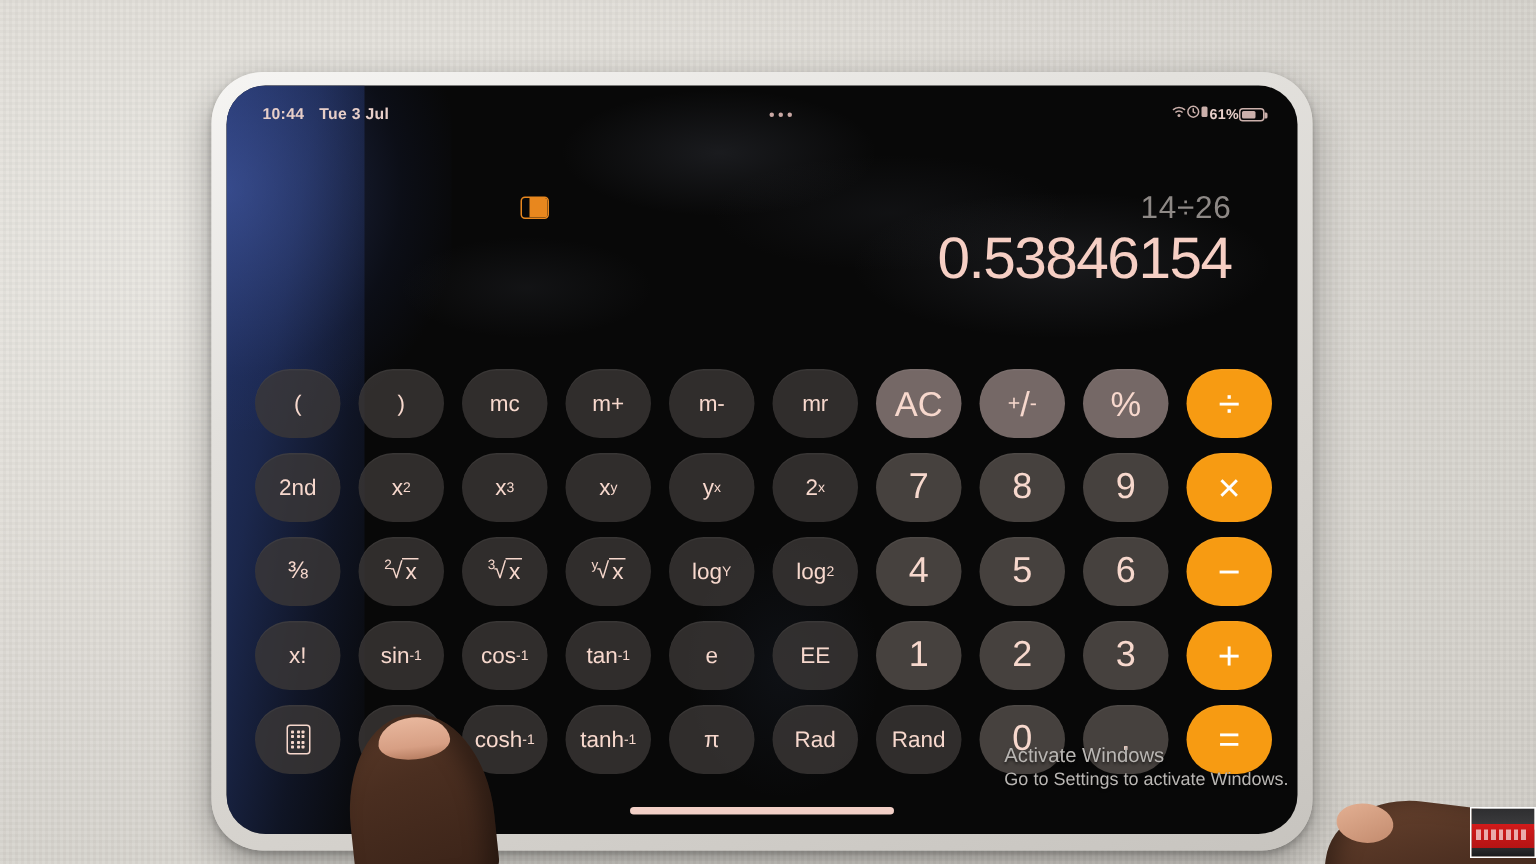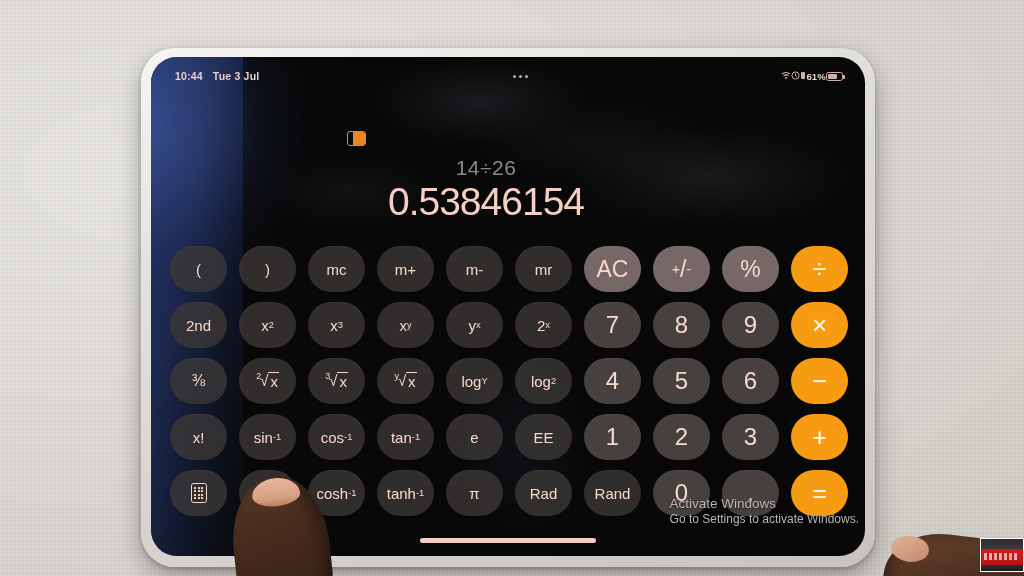--- a/index.html
+++ b/index.html
@@ -82,21 +82,21 @@
     position:absolute; left:196px; top:74px; z-index:6;
     width:19px;height:15px;border:1.7px solid #e8871e;border-radius:3px;
     display:flex; overflow:hidden;
   }
   #splitview b{ display:block; }
   #splitview b.a{ width:6px; border-right:1.7px solid #e8871e; }
   #splitview b.b{ flex:1; background:#e8871e; }
   
   #display {
     position:absolute; left:0; right:0; top:70px; z-index:6;
-    padding-right: 44px; text-align:center; color:#f6cfc4;margin-top:29px;
+    padding-right: 44px; text-align:right; color:#f6cfc4;
   }
   #expr { font-size: 21px; color:#8e8986; letter-spacing:.5px; margin-bottom:2px;}
   #result { font-size: 39px; font-weight: 300; letter-spacing:-1px; line-height:1.05; }
   
   #keypad {
     position:absolute; left:0; right:0; bottom:40px; z-index:6;
     padding: 0 17px 0 19px;
     display:grid; grid-template-columns: repeat(10, 1fr);
     grid-auto-rows: 46px; gap: 10px 12px;
   }

